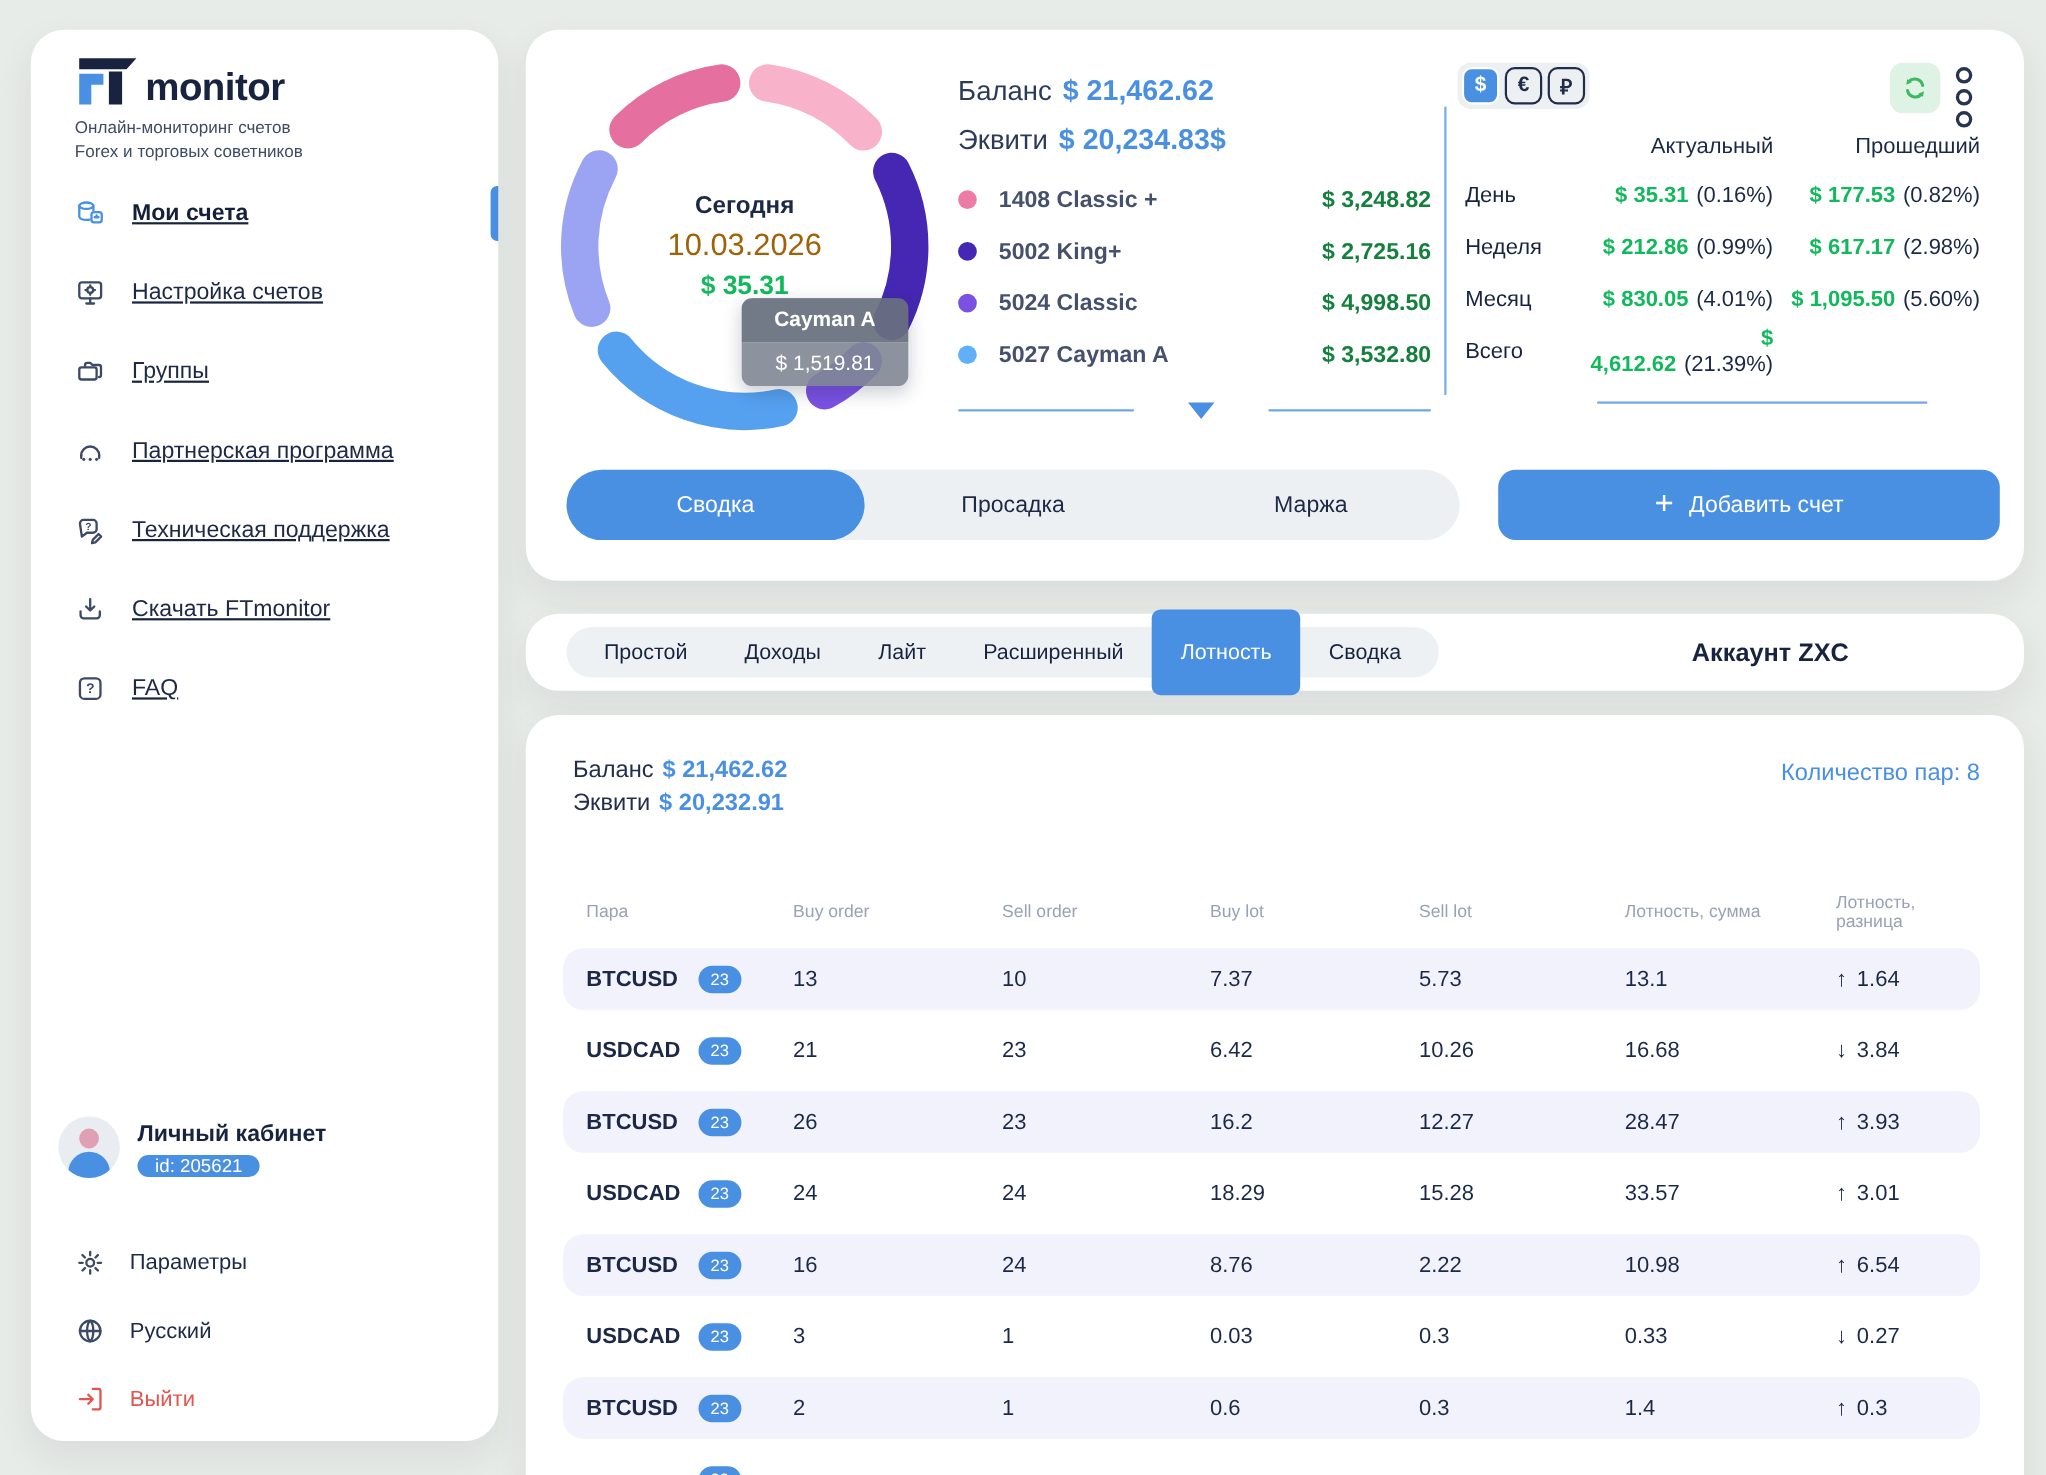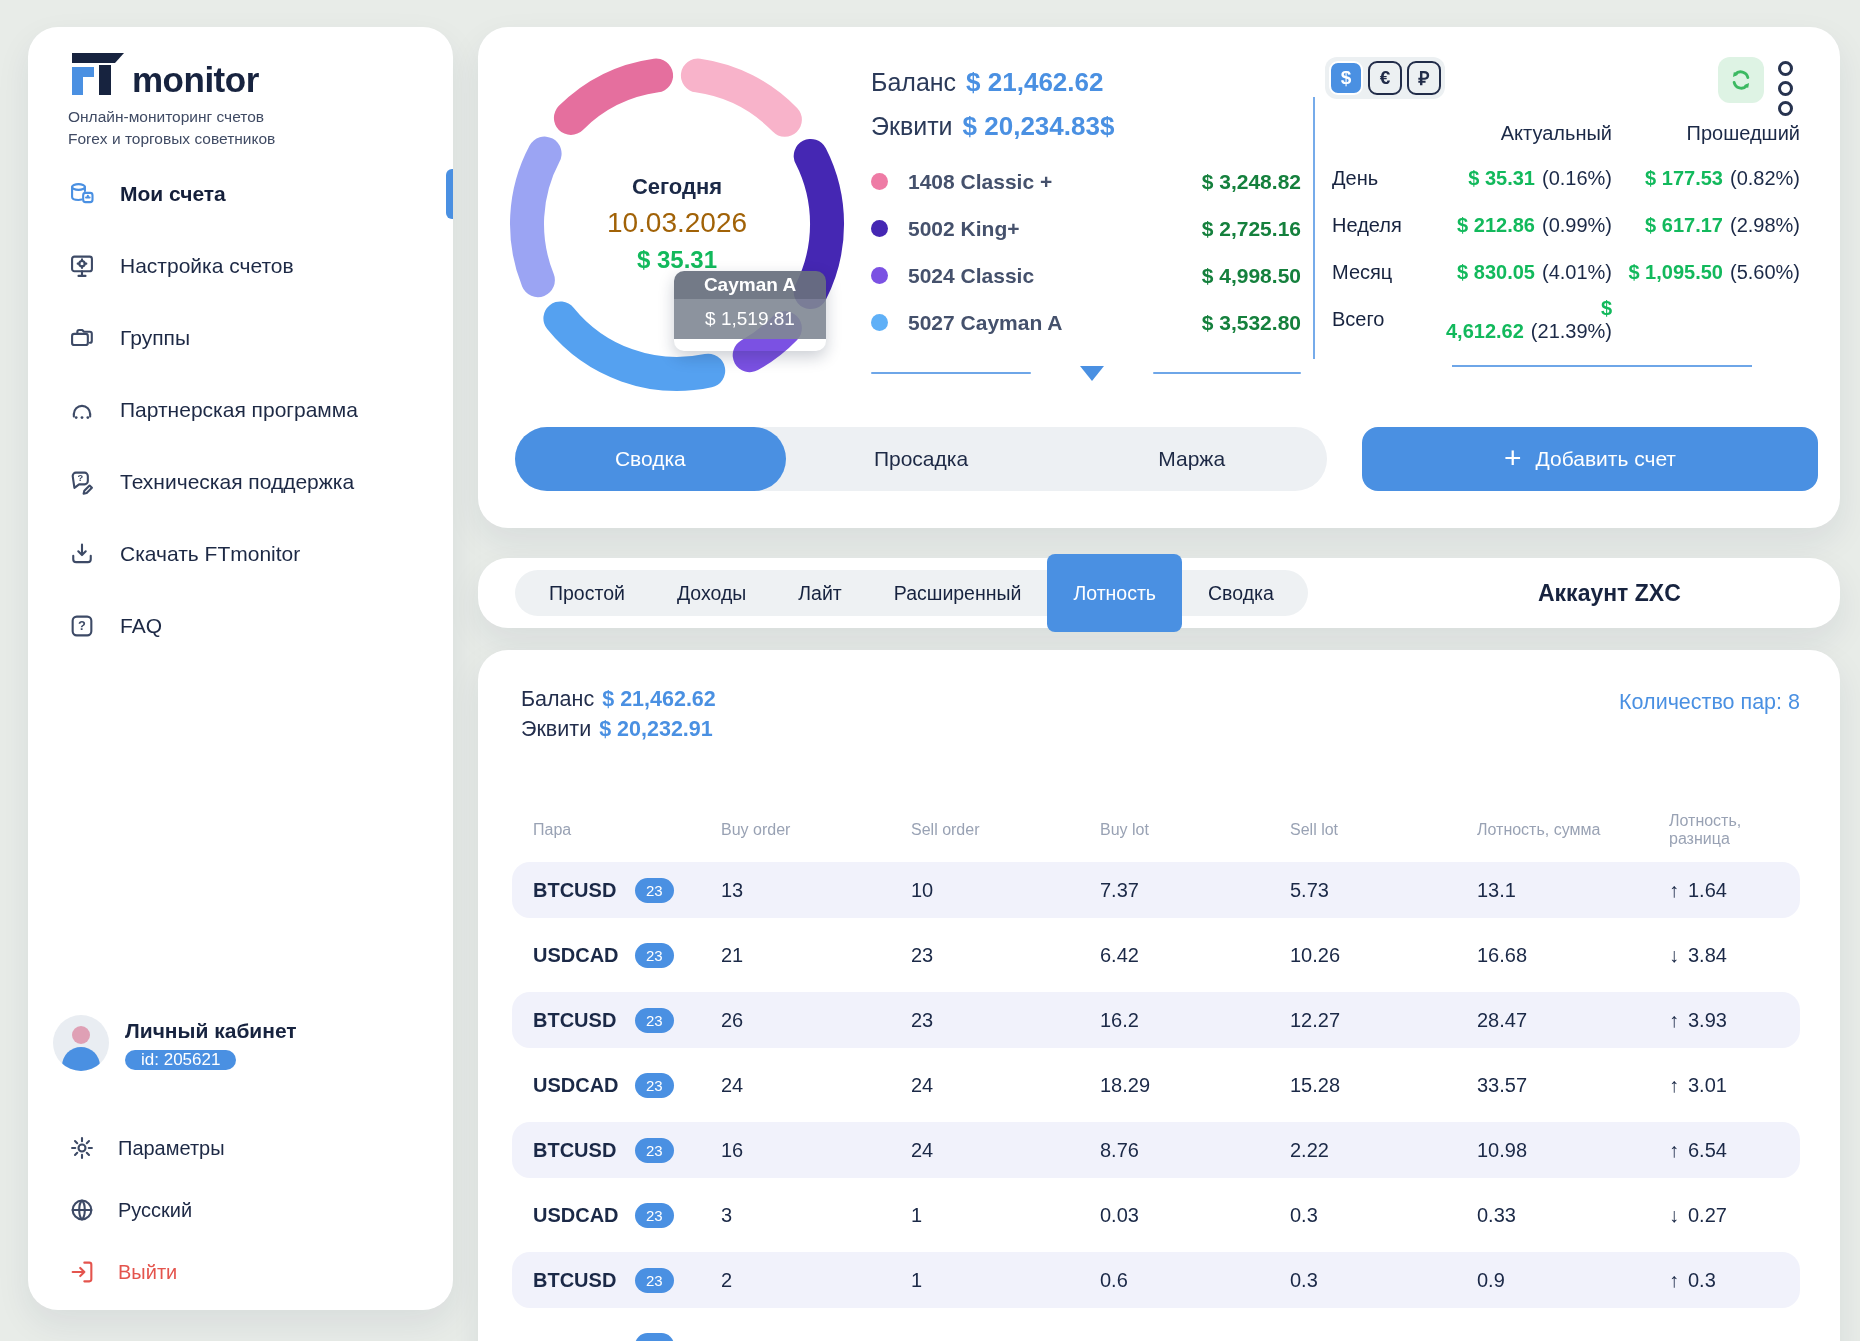--- a/index.html
+++ b/index.html
@@ -8,21 +8,21 @@
         font-family:"Liberation Sans",sans-serif;color:#17233f;}
   .card{position:absolute;background:#fff;border-radius:30px;box-shadow:0 14px 34px rgba(25,39,80,.08);}
 
   
   .sidebar{left:28px;top:27px;width:425px;height:1283px;}
   .side-inner{position:relative;height:100%;padding:24px 0 0 40px;box-sizing:border-box;}
   .logo-row{display:flex;align-items:flex-end;gap:6px;}
   .logo-rest{font-size:35px;font-weight:700;letter-spacing:-.5px;color:#17233f;line-height:1;}
   .tagline{margin-top:9px;font-size:15.5px;line-height:1.42;color:#3f4a63;}
   .menu{margin-top:8px;}
-  .menu-item{position:relative;height:72px;display:flex;align-items:center;gap:24px;cursor:pointer;}
+  .menu-item{position:relative;height:72px;display:flex;align-items:center;gap:24px;cursor:pointer;text-decoration:underline;}
   .menu-item .mi-label{font-size:21px;color:#1d2945;font-weight:500;}
   .menu-item.active .mi-label{font-weight:600;color:#141f3a;}
   .active-bar{position:absolute;right:0;top:50%;transform:translateY(-50%);width:7px;height:50px;
               background:#4a90e2;border-radius:6px 0 0 6px;}
   .icon-28{width:28px;height:28px;flex:0 0 28px;}
   .user-block{position:absolute;left:25px;top:988px;display:flex;gap:16px;align-items:flex-start;}
   .avatar{width:56px;height:56px;border-radius:50%;background:#e9edf2;overflow:hidden;position:relative;flex:0 0 56px;}
   .avatar .head{position:absolute;left:19px;top:11px;width:18px;height:18px;border-radius:50%;background:#dfa0b5;}
   .avatar .bodyp{position:absolute;left:9px;top:32px;width:38px;height:26px;border-radius:19px 19px 0 0;background:#4a90e2;}
   .user-name{font-size:21px;font-weight:700;color:#17233f;margin-top:4px;}
@@ -35,21 +35,21 @@
 
   
   .summary-card{left:478px;top:27px;width:1362px;height:501px;}
   .donut-wrap{position:absolute;left:28px;top:26px;width:342px;height:342px;}
   .donut-center{position:absolute;inset:0;display:flex;flex-direction:column;align-items:center;justify-content:center;gap:7px;}
   .dc-title{font-size:22px;font-weight:700;color:#1b2947;}
   .dc-date{font-size:28px;color:#a16207;}
   .dc-value{font-size:24px;font-weight:700;color:#12b95c;}
   .chart-tooltip{position:absolute;left:196px;top:244px;width:152px;height:80px;border-radius:10px;overflow:hidden;
                  box-shadow:0 6px 16px rgba(20,30,60,.22);}
-  .tt-name{height:28px;display:flex;align-items:center;justify-content:center;background:rgba(104,112,126,.93);
+  .tt-name{height:40px;display:flex;align-items:center;justify-content:center;background:rgba(104,112,126,.93);
            color:#fff;font-weight:700;font-size:19px;}
   .tt-value{height:40px;display:flex;align-items:center;justify-content:center;background:rgba(128,135,148,.90);
             color:#fff;font-size:19px;}
   .balance-block{position:absolute;left:393px;top:40px;width:430px;}
   .bal-line{font-size:25px;color:#2b3a59;margin-bottom:13px;}
   .bal-line b{color:#4a90e2;font-size:26px;margin-left:10px;}
   .legend{margin-top:16px;}
   .legend-row{height:47px;display:flex;align-items:center;gap:20px;}
   .dot{width:17px;height:17px;border-radius:50%;flex:0 0 17px;}
   .lg-name{font-size:21px;font-weight:600;color:#45516c;}
@@ -473,21 +473,21 @@
           </div>
           <div class="tbl-grid tbl-row striped">
             <span class="pair-cell">
       <span class="pair-name">BTCUSD</span>
       <span class="pair-badge">23</span>
             </span>
     <span>2</span>
     <span>1</span>
     <span>0.6</span>
     <span>0.3</span>
-    <span>0.9</span>
+    <span>1.4</span>
     <span class="diff-cell">
               <span>↑</span>
               <span>0.3</span>
             </span>
           </div>
           <div class="tbl-grid tbl-row">
             <span class="pair-cell">
       <span class="pair-name"></span>
       <span class="pair-badge">23</span>
             </span>

